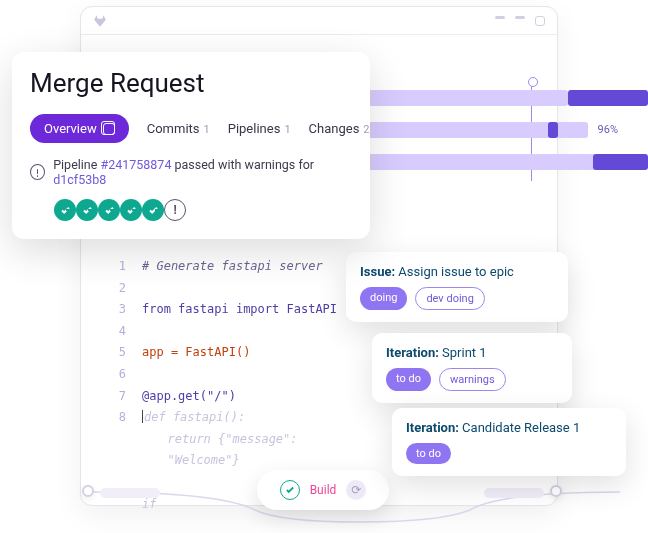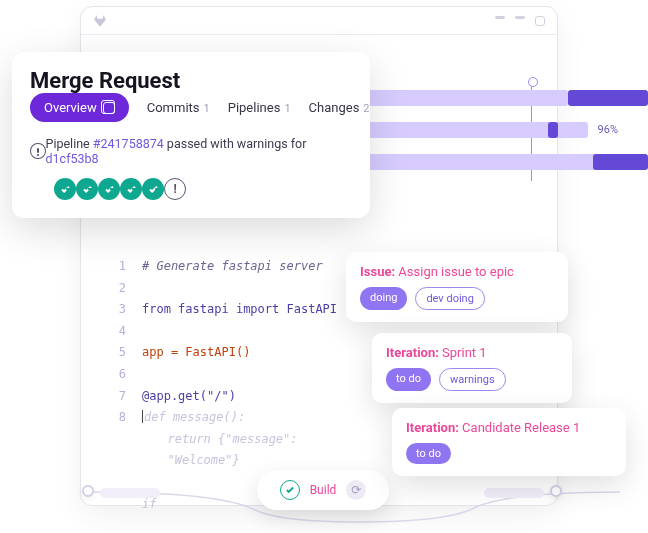--- a/index.html
+++ b/index.html
@@ -59,42 +59,42 @@
   .mr-card {
     position: absolute;
     left: 12px; top: 52px;
     width: 358px;
     background: #fff;
     border-radius: 12px;
     padding: 16px 18px 18px;
     box-shadow: 0 12px 40px rgba(0,0,0,0.14);
     z-index: 5;
   }
-  .mr-title { font-size: 22px; font-weight: 700; }
+  .mr-title { font-size: 26px; font-weight: 400; margin-bottom: 16px; }
   .mr-tabs { display: flex; align-items: center; gap: 18px; margin-bottom: 14px; font-size: 13px; }
   .pill {
     display: inline-flex; align-items: center; gap: 6px;
     background: #6d28d9; color: #fff;
     padding: 7px 14px; border-radius: 999px;
     font-size: 13px; font-weight: 400;
   }
   .pill .copy-icon {
     width: 12px; height: 12px; border: 1.2px solid #fff; border-radius: 3px;
     position: relative;
   }
   .pill .copy-icon::after {
     content: ""; position: absolute; width: 12px; height: 12px;
     border: 1.2px solid #fff; border-radius: 3px;
     left: -3px; top: -3px;
   }
   .tab { color: #3a3548; }
   .count { color: #a29db5; margin-left: 4px; font-size: 11px; }
 
   .pipeline-line {
-    display: flex; align-items: center; 
+    display: flex; align-items: center; gap: 8px;
     font-size: 12.5px; color: #40394f; margin-bottom: 12px;
   }
   .warn-icon {
     width: 16px; height: 16px; border: 1.6px solid #5c5270; border-radius: 50%;
     display: inline-flex; align-items: center; justify-content: center;
     position: relative;
   }
   .warn-icon::before { content: ""; width: 1.6px; height: 5px; background: #5c5270; border-radius: 1px; margin-top: -1px; }
   .warn-icon::after { content: ""; position: absolute; width: 1.6px; height: 1.6px; background: #5c5270; border-radius: 50%; bottom: 2.5px; }
   .link { color: #7258da; }
@@ -131,21 +131,21 @@
   .ghost { color: #c8c3dd; font-style: italic; }
 
   
   .info-card {
     position: absolute;
     background: #fff; border-radius: 10px;
     box-shadow: 0 10px 30px rgba(0,0,0,0.12);
     padding: 12px 14px 12px;
     font-size: 13px; z-index: 4;
   }
-  .card-title { color: #ec4899; margin-bottom: 8px; }
+  .card-title { color: #0c4a6e; margin-bottom: 8px; }
   .card-title b { font-weight: 700; }
   .tags { display: flex; gap: 8px; }
   .tag {
     display: inline-block; padding: 4px 10px; border-radius: 999px;
     background: #8f75f2; color: #fff; font-size: 11px;
   }
   .tag.outline { background: #fff; color: #7258da; border: 1.3px solid #9d87ee; }
   .card-issue { left: 346px; top: 252px; width: 222px; }
   .card-iter  { left: 372px; top: 333px; width: 200px; }
   .card-mile  { left: 392px; top: 408px; width: 234px; }
@@ -298,21 +298,21 @@
     <div class="ed-row">
       <span class="gutter">6</span>
       <span class=""></span>
     </div>
     <div class="ed-row">
       <span class="gutter">7</span>
       <span class="tok-fn">@app.get("/")</span>
     </div>
     <div class="ed-row">
       <span class="gutter">8</span>
-      <span><span class="cursor-bar"></span><span class="ghost">def message():</span></span>
+      <span><span class="cursor-bar"></span><span class="ghost">def fastapi():</span></span>
     </div>
     <div class="ed-row">
       <span class="gutter"></span>
       <span class="ghost" style="padding-left:28px">return {"message": "Welcome"}</span>
     </div>
     <div class="ed-row">
       <span class="gutter"></span>
       <span>&nbsp;</span>
     </div>
     <div class="ed-row">

